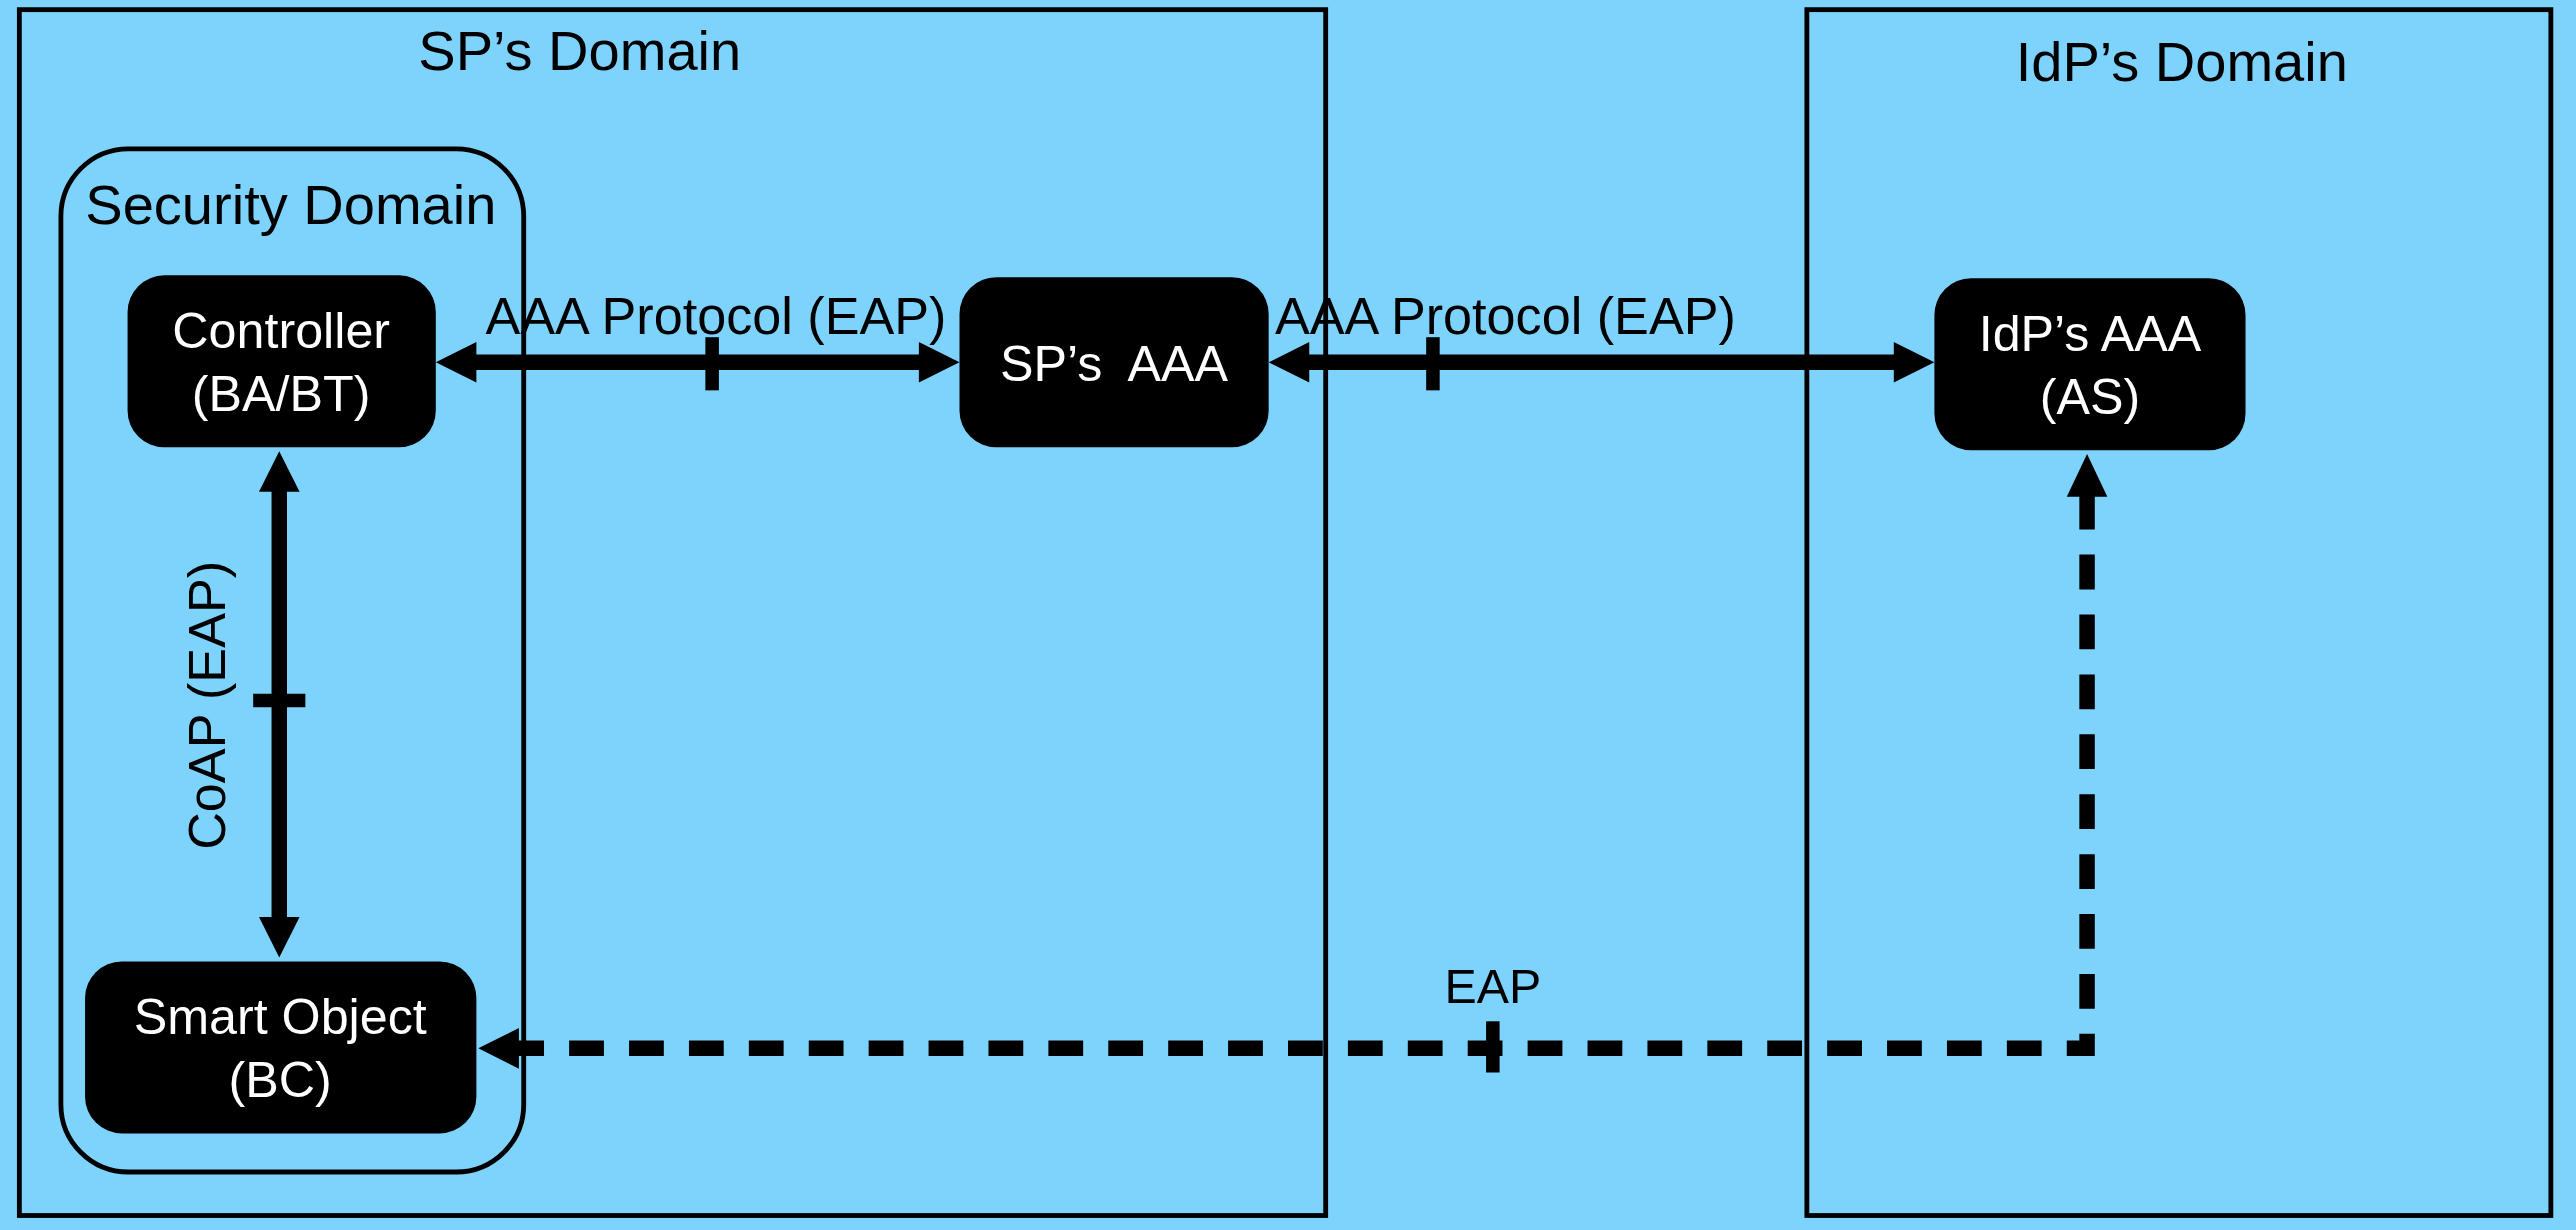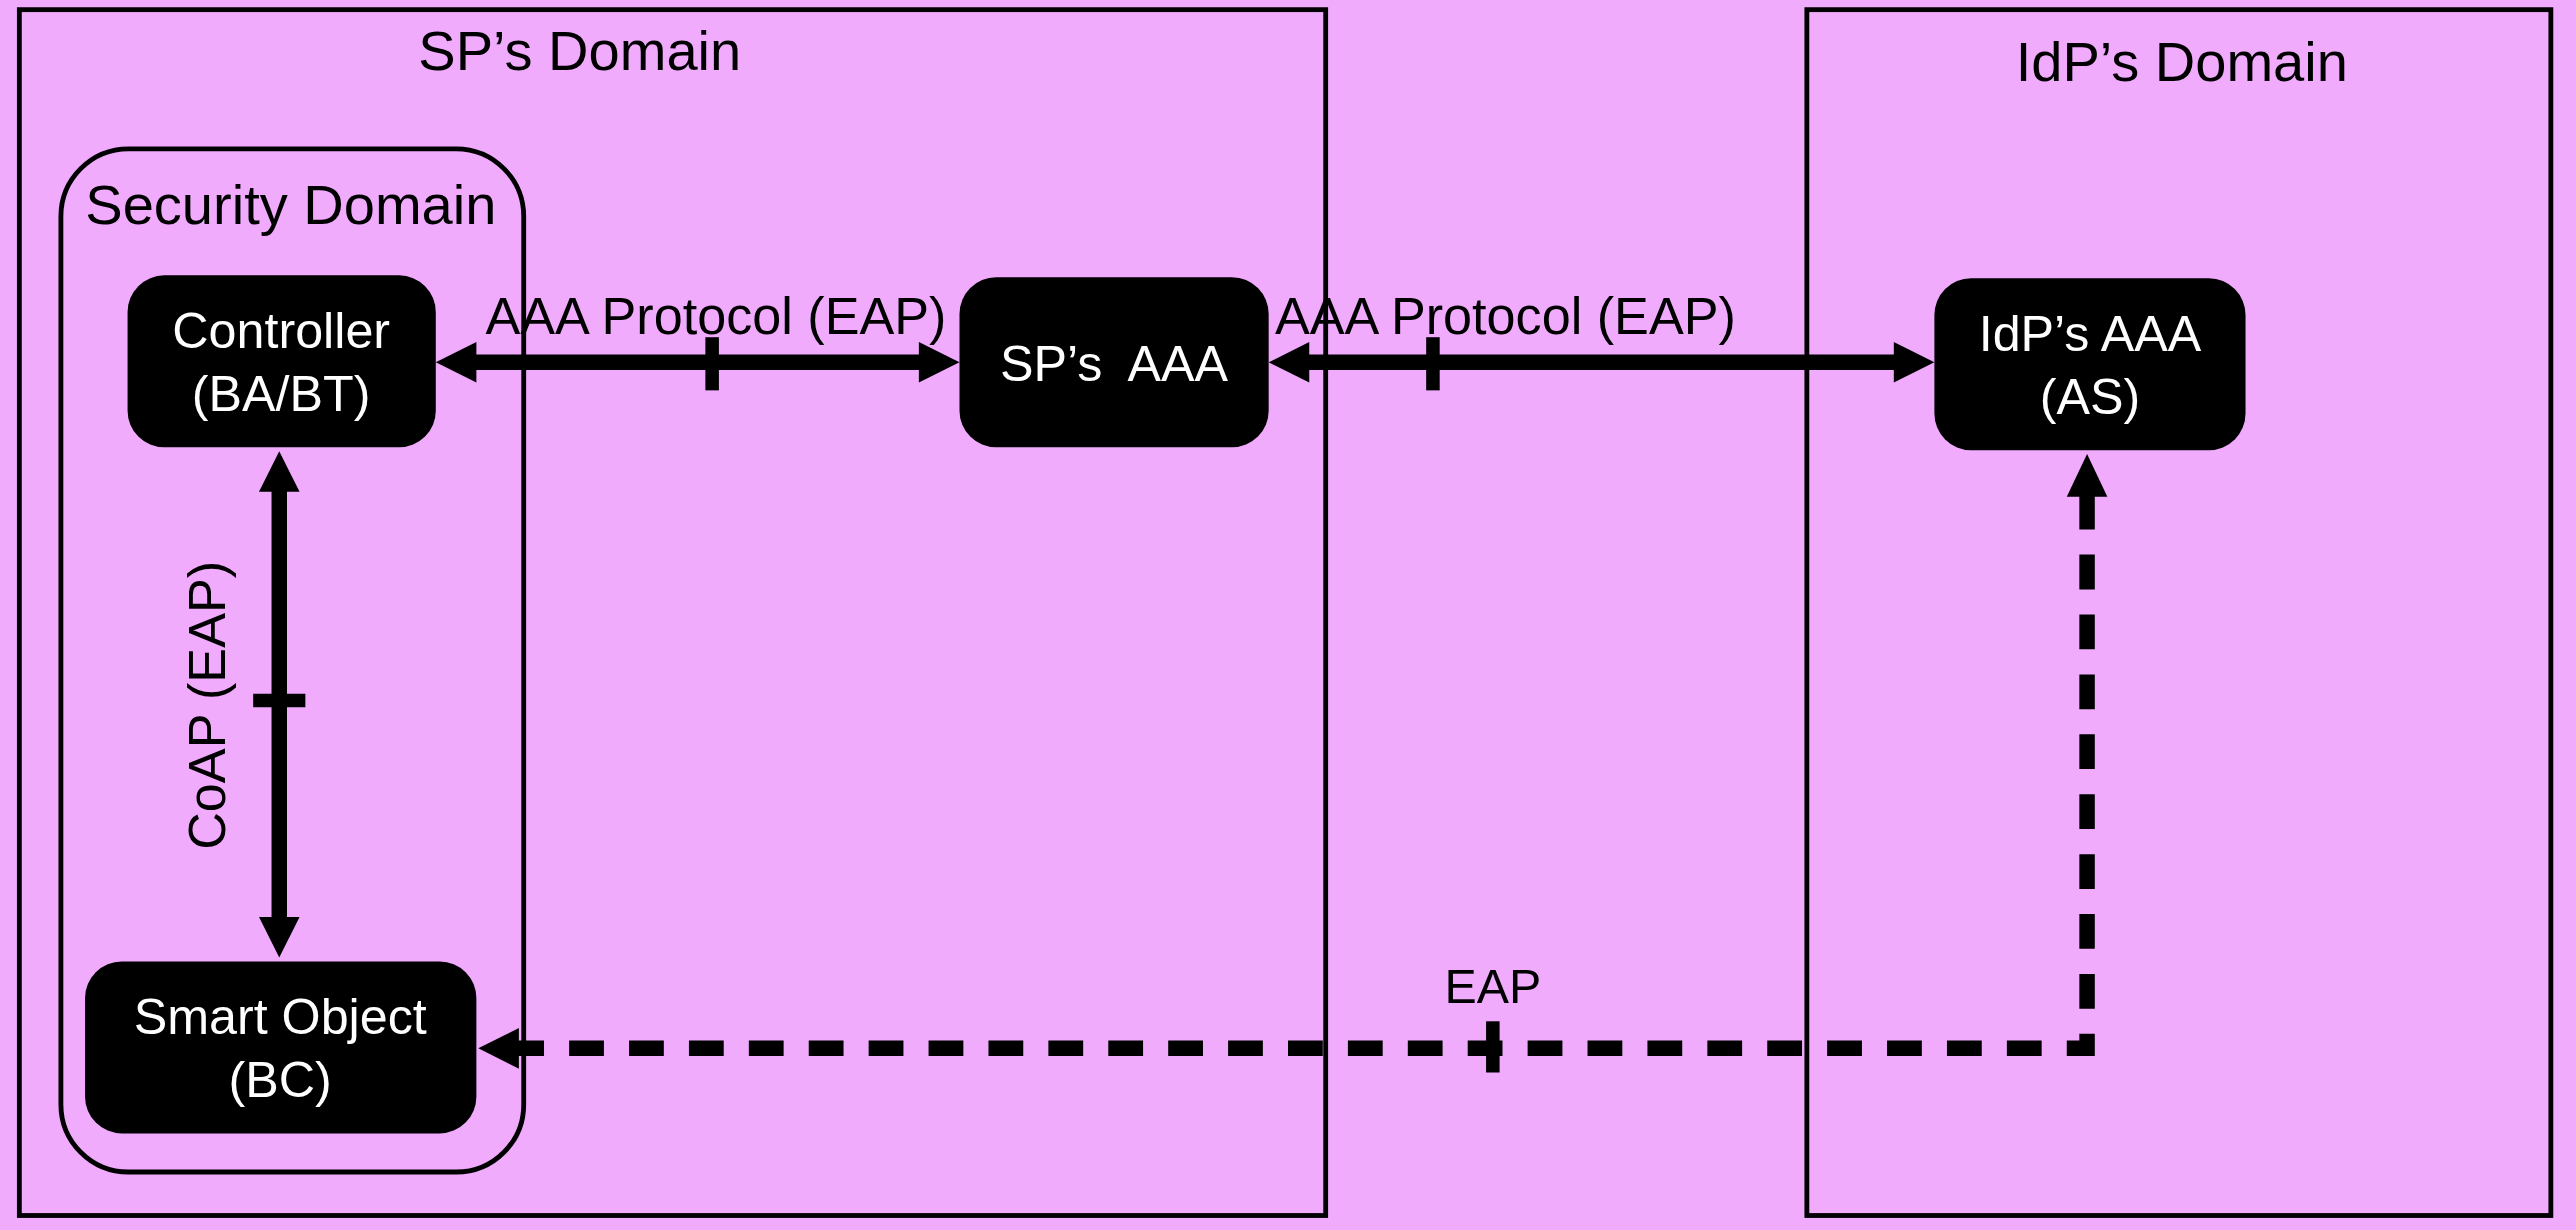--- a/index.html
+++ b/index.html
@@ -1,16 +1,16 @@
 <!DOCTYPE html>
 <html><head>
 <meta charset="utf-8">
 <style>
   html, body { margin: 0; padding: 0; background: #ffffff; }
-  .diagram-wrap { width: 2576px; height: 1230px; background: #f0abfc; text-decoration: underline; }
+  .diagram-wrap { width: 2576px; height: 1230px; background: #7dd3fc; text-decoration: underline; }
   svg { display: block; }
   text {
     font-family: "Liberation Sans", sans-serif;
     fill: #000000;
     white-space: pre;
   }
   .domain-box { fill: none; stroke: #000000; stroke-width: 5; }
   .node-box { fill: #000000; stroke: none; }
   .node-text { fill: #ffffff; font-size: 52px; text-anchor: middle; }
   .title-text { font-size: 58px; text-anchor: middle; }

